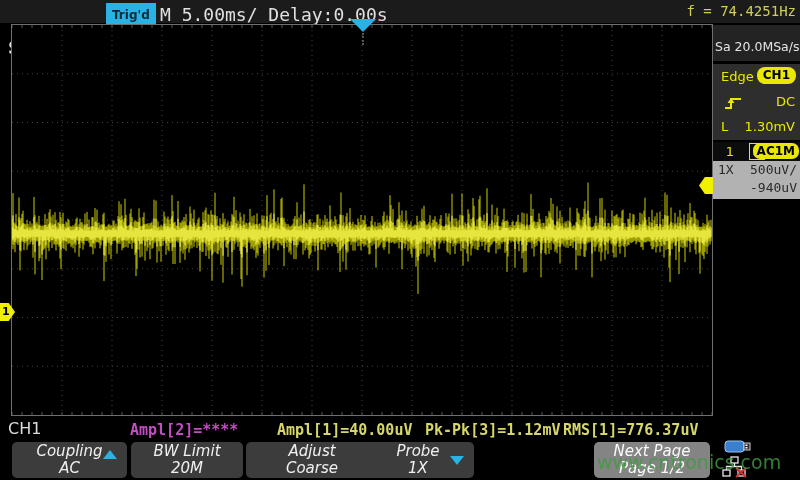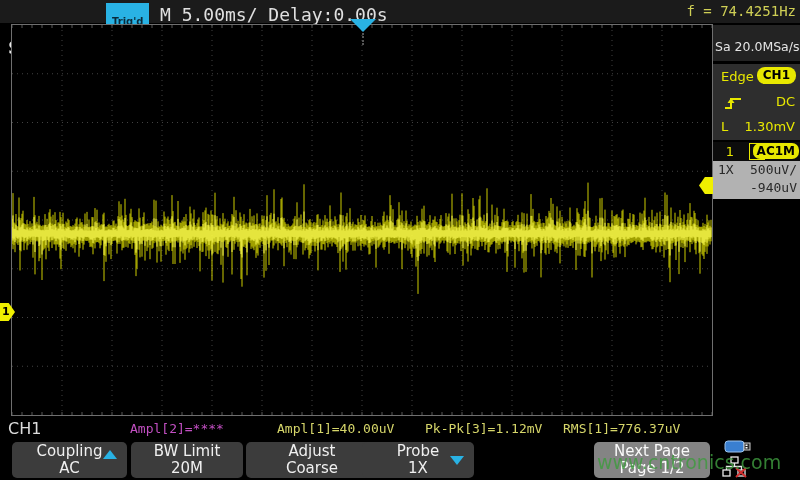--- a/index.html
+++ b/index.html
@@ -3,21 +3,21 @@
 <meta charset="utf-8">
 <style>
   html,body{margin:0;padding:0;background:#000;}
   .screen{position:relative;width:800px;height:480px;background:#000;overflow:hidden;
           font-family:"DejaVu Sans","Liberation Sans",sans-serif;}
   
   .topbar{position:absolute;left:0;top:0;width:800px;height:23px;background:#1b1b1b;}
   .brand{position:absolute;left:8px;top:1px;color:#e8e8e8;font-size:18px;font-weight:bold;
          letter-spacing:1px;font-style:normal;margin-top:36px;}
   .trig-badge{position:absolute;left:106px;top:3px;background:#29b2e4;color:#0a2a3a;
-              font-size:10px;font-weight:bold;padding:13px 6px 2px 6px;}
+              font-size:12px;font-weight:bold;padding:5px 6px 2px 6px;}
   .timebase{position:absolute;left:160px;top:4px;color:#e0e0e0;font-size:18px;
             font-family:"DejaVu Sans Mono","Liberation Mono",monospace;}
   .freq{position:absolute;right:4px;top:3px;color:#cfcf55;font-size:14px;
         font-family:"DejaVu Sans Mono","Liberation Mono",monospace;}
   
   .grid-area{position:absolute;left:12px;top:25px;width:700px;height:390px;
              outline:1px solid #6f6f6f;background:#000;}
   .trig-pos-marker{position:absolute;left:350px;top:19px;width:0;height:0;
       border-left:13px solid transparent;border-right:13px solid transparent;
       border-top:13px solid #29b2e4;}
@@ -48,26 +48,26 @@
   .cpl-badge{position:absolute;right:1px;top:1px;background:#e8e800;color:#000;font-weight:bold;
              font-size:12px;line-height:16px;padding:0 4px;border-radius:7px;}
   .ch-gray{position:relative;height:38px;background:#b2b2b2;color:#2a2a2a;font-size:13px;
            font-family:"DejaVu Sans Mono","Liberation Mono",monospace;}
   .ch-probe{position:absolute;left:5px;top:1px;}
   .ch-scale{position:absolute;right:3px;top:1px;}
   .ch-offset{position:absolute;right:3px;top:19px;}
   
   .meas-row{position:absolute;left:0;top:418px;width:800px;height:21px;background:#000;}
   .meas-ch{position:absolute;left:8px;top:0;color:#dcdcdc;font-size:16px;line-height:21px;}
-  .meas{position:absolute;top:3px;font-size:13px;
-        font-family:"DejaVu Sans Mono","Liberation Mono",monospace;}
+  .meas{position:absolute;top:3px;font-size:15px;
+        font-family:"DejaVu Sans Mono","Liberation Mono",monospace;font-weight:bold;}
   .m0{left:130px;color:#c24fc2;} .m1{left:277px;color:#d6d66a;}
   .m2{left:425px;color:#d6d66a;} .m3{left:563px;color:#d6d66a;}
   
-  .menu{position:absolute;left:0;top:440px;width:800px;height:40px;background:#000;}
+  .menu{position:absolute;left:0;top:440px;width:800px;height:40px;background:#000;font-style:italic;}
   .skey{position:absolute;top:2px;height:36px;background:#3c3c3c;border-radius:5px;
         color:#f0f0f0;font-size:15px;text-align:center;}
   .skey .l1{margin-top:1px;line-height:17px;} .skey .l2{line-height:16px;}
   .b0{left:12px;width:115px;} .b1{left:131px;width:112px;} .b2{left:246px;width:132px;}
   .b3{left:362px;width:112px;} .b5{left:594px;width:116px;background:#848484;color:#fafafa;}
   .arrow-up{position:absolute;right:10px;top:8px;width:0;height:0;
      border-left:7px solid transparent;border-right:7px solid transparent;
      border-bottom:9px solid #29b2e4;}
   .arrow-down{position:absolute;right:10px;top:14px;width:0;height:0;
      border-left:7px solid transparent;border-right:7px solid transparent;

